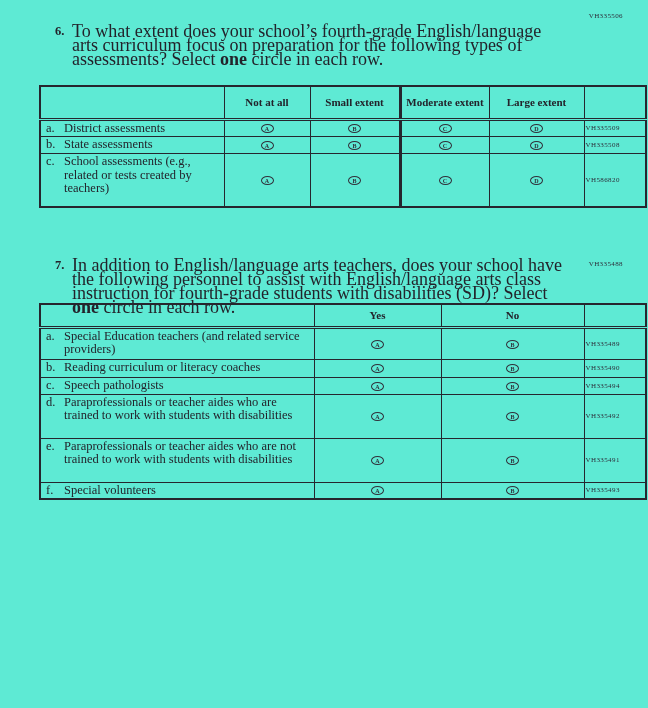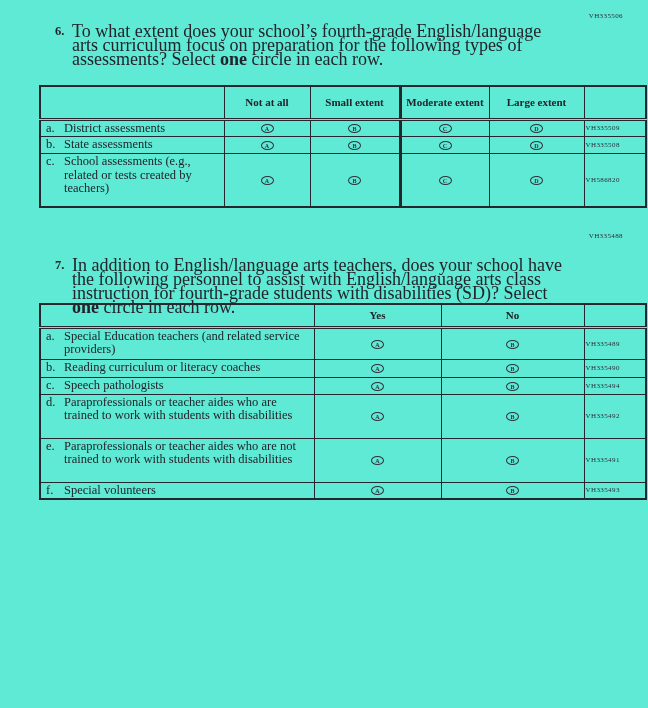--- a/index.html
+++ b/index.html
@@ -125,21 +125,21 @@
         </td>
         <td class="opt"><span class="bubble">A</span></td>
         <td class="opt"><span class="bubble">B</span></td>
         <td class="opt bl-thick"><span class="bubble">C</span></td>
         <td class="opt"><span class="bubble">D</span></td>
         <td class="code-cell">VH586820</td>
       </tr>
     </tbody>
   </table>
 
-  <div class="qcode" style="top:232px;">VH335488</div>
+  <div class="qcode" style="top:260px;">VH335488</div>
   <div class="qblock" style="top:258px;">
     <span class="qnum">7.</span>
     <p class="qtext"><span>In addition to English/language arts teachers, does your school have the following personnel to assist with English/language arts class instruction for fourth-grade students with disabilities (SD)? Select </span><b>one</b><span> circle in each row.</span></p>
   </div>
 
   <table class="grid t2">
     <colgroup>
       <col style="width:274px">
         <col style="width:127px">
         <col style="width:143px">

